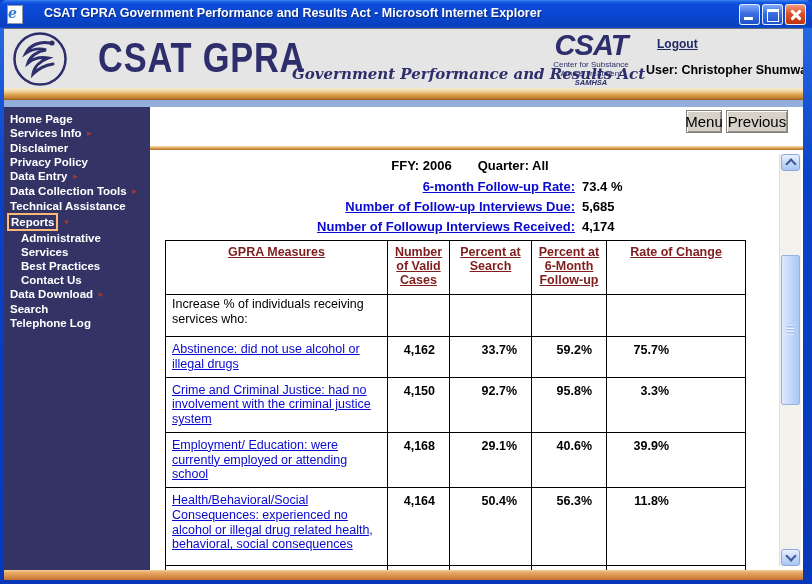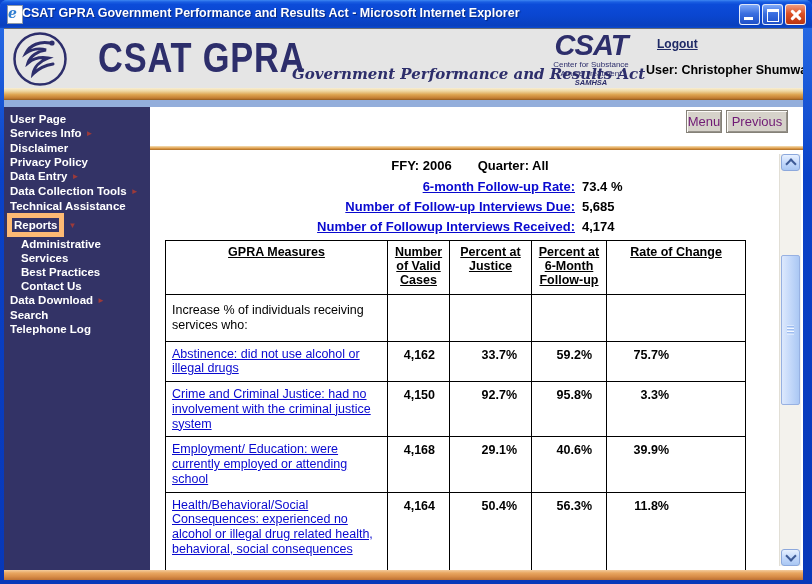--- a/index.html
+++ b/index.html
@@ -2,21 +2,21 @@
 <html><head>
 <meta charset="utf-8">
 <style>
   html,body{margin:0;padding:0;}
   body{width:812px;height:584px;position:relative;font-family:"Liberation Sans",sans-serif;overflow:hidden;background:#0A44CE;}
   .frame{position:absolute;inset:0;background:linear-gradient(180deg,#2A6FE8,#0A42C8 30%,#0838B8);border-radius:7px 7px 0 0;}
 
   
   .titlebar{position:absolute;left:0;top:0;width:812px;height:28px;border-radius:7px 7px 0 0;
     background:linear-gradient(180deg,#3E87F2 0%,#1A5EE2 7%,#0C4CD9 16%,#0A46D0 55%,#0940BE 92%,#0C4BD0 100%);}
-  .titlebar .apptitle{position:absolute;left:22px;top:6px;color:#fff;font-size:12.5px;font-weight:bold;
+  .titlebar .apptitle{position:absolute;left:44px;top:6px;color:#fff;font-size:12.5px;font-weight:bold;
     text-shadow:1px 1px 1px #03257E;white-space:nowrap;}
   .ie-icon{position:absolute;left:7px;top:5px;width:14px;height:17px;background:#fdfdfd;border:1px solid #8d99a8;}
   .ie-icon .e{position:absolute;left:0px;top:-1px;color:#2E7DD1;font-family:"DejaVu Serif",serif;font-style:italic;font-weight:bold;font-size:14px;}
   .winbtns{position:absolute;right:6px;top:4px;display:flex;gap:2px;}
   .wbtn{position:relative;width:21px;height:21px;border-radius:3px;border:1px solid rgba(255,255,255,.85);box-sizing:border-box;}
   .wbtn.min,.wbtn.max{background:linear-gradient(180deg,#7FA9F8 0%,#3B6FE0 45%,#1E50C8 100%);}
   .wbtn.close{background:linear-gradient(180deg,#F09B7E 0%,#DD5126 45%,#BB3510 100%);}
   .wbtn.min::after{content:"";position:absolute;left:4px;bottom:4px;width:9px;height:3px;background:#fff;}
   .wbtn.max::after{content:"";position:absolute;left:4px;top:4px;width:10px;height:9px;border:1px solid #fff;border-top-width:3px;}
   .wbtn.close::before,.wbtn.close::after{content:"";position:absolute;left:50%;top:50%;width:13px;height:3px;background:#fff;border-radius:1px;}
@@ -43,49 +43,49 @@
     background:linear-gradient(180deg,#F8EED4 0%,#EFD8A2 25%,#DEA551 55%,#C37D32 85%,#8F5A1E 100%);}
   .peribar{position:absolute;left:0;top:72px;width:100%;height:7px;background:#93AEDB;}
 
   
   .sidebar{position:absolute;left:0;top:79px;width:146px;height:463px;background:#333366;box-sizing:border-box;padding-top:5px;}
   .nav{list-style:none;margin:0;padding:0;}
   .nav li{color:#fff;font-size:11.5px;font-weight:bold;line-height:14px;padding-left:6px;white-space:nowrap;cursor:pointer;}
   .nav li.sub{padding-left:17px;}
   .nav .arrow{color:#9C3A3A;font-size:8px;margin-left:4px;vertical-align:1px;}
   .nav .arrow:empty{display:none;}
-  .nav .hl{display:inline-block;border:5px solid #fdba74;padding:0 2px;margin-left:-3px;}
+  .nav .hl{display:inline-block;border:2px solid #fdba74;padding:0 2px;margin-left:-3px;}
 
   
   .content{position:absolute;left:146px;top:79px;width:653px;height:463px;background:#fff;}
   .btn{position:absolute;height:23px;background:#D6D2CA;border:1px solid #858178;box-sizing:border-box;
-    box-shadow:inset 1px 1px 0 #FDFBF8,inset -1px -1px 0 #96928A;font-size:13px;color:#701a75;
+    box-shadow:inset 1px 1px 0 #FDFBF8,inset -1px -1px 0 #96928A;font-size:15px;color:#000000;
     display:flex;align-items:center;justify-content:center;cursor:pointer;font-family:"Liberation Sans",sans-serif;}
   .btn.menu{left:536px;top:3px;width:36px;}
   .btn.prev{left:576px;top:3px;width:62px;}
   .divider{position:absolute;left:0;top:39px;width:100%;height:4px;
     background:linear-gradient(180deg,#F3E0B8 0%,#E2A14E 55%,#A96A24 100%);}
 
   .ffyline{position:absolute;left:0;top:51px;width:640px;text-align:center;font-size:13px;font-weight:bold;color:#000;}
   .ffyline .gap{display:inline-block;width:26px;}
 
   .stats{position:absolute;left:0;top:72px;width:510px;}
   .stat{display:flex;justify-content:flex-end;align-items:baseline;height:20px;margin-left:20px;}
   .stat .lbl{color:#0909CF;font-size:13px;font-weight:bold;text-decoration:underline;cursor:pointer;white-space:nowrap;}
   .stat .val{width:78px;padding-left:7px;font-size:13px;font-weight:bold;color:#000;}
 
   
   .tclip{position:absolute;left:15px;top:133px;width:584px;height:330px;overflow:hidden;}
   table.gpra{border-collapse:collapse;width:580px;table-layout:fixed;}
   table.gpra th,table.gpra td{border:1px solid #000;box-sizing:border-box;vertical-align:top;}
-  table.gpra th{color:#000000;font-size:12.5px;font-weight:bold;text-decoration:underline;text-align:center;padding:4px 3px;height:54px;cursor:pointer;}
+  table.gpra th{color:#7f1d1d;font-size:12.5px;font-weight:bold;text-decoration:underline;text-align:center;padding:4px 3px;height:54px;cursor:pointer;}
   td.measure{color:#0909CF;font-size:12.5px;text-decoration:underline;padding:5px 6px;line-height:1.18;cursor:pointer;}
   td.num{font-size:12.5px;text-align:right;padding:6px 14px 4px 2px;color:#000;font-weight:bold;}
   td.num.change{padding-right:76px;}
-  td.intro{color:#000;font-size:12.5px;padding:8px 6px;line-height:1.18;}
+  td.intro{color:#000;font-size:12.5px;padding:2px 6px;line-height:1.18;}
   tr.r-intro td{height:42px;} tr.r0 td{height:38px;} tr.r1 td{height:55px;} tr.r2 td{height:38px;}
   tr.r3 td{height:78px;} tr.r4 td{height:40px;}
   col.c-measure{width:222px;} col.c-valid{width:62px;} col.c-intake{width:82px;} col.c-follow{width:75px;} col.c-change{width:139px;}
 
   
   .sbar{position:absolute;left:775px;top:126px;width:22px;height:412px;background:#F3F2ED;border-left:1px solid #E2DFD6;box-sizing:border-box;}
   .sb-btn{position:absolute;left:1px;width:19px;height:17px;border:1px solid #8CA8DC;border-radius:3px;box-sizing:border-box;
     background:linear-gradient(180deg,#E8F1FF 0%,#C4D9FB 50%,#A9C7F3 100%);cursor:pointer;}
   .sb-btn.up{top:0;} .sb-btn.down{bottom:0;}
   .chev{position:absolute;left:5px;width:6px;height:6px;border-left:2px solid #3D5A96;border-top:2px solid #3D5A96;}
@@ -133,21 +133,21 @@
         <div class="it">SAMHSA</div>
       </div>
       <a class="logout">Logout</a>
       <div class="userline">User: Christopher Shumway</div>
     </div>
     <div class="goldbar"></div>
     <div class="peribar"></div>
 
     <div class="sidebar">
       <ul class="nav">
-        <li><span>User Page</span></li>
+        <li><span>Home Page</span></li>
         <li><span>Services Info</span><span class="arrow">►</span></li>
         <li><span>Disclaimer</span></li>
         <li><span>Privacy Policy</span></li>
         <li><span>Data Entry</span><span class="arrow">►</span></li>
         <li><span>Data Collection Tools</span><span class="arrow">►</span></li>
         <li><span>Technical Assistance</span></li>
         <li><span class="hl">Reports</span><span class="arrow">▼</span></li>
         <li class="sub"><span>Administrative</span></li>
         <li class="sub"><span>Services</span></li>
         <li class="sub"><span>Best Practices</span></li>
@@ -188,21 +188,21 @@
               <col class="c-measure">
               <col class="c-valid">
               <col class="c-intake">
               <col class="c-follow">
               <col class="c-change">
             </colgroup>
           <tbody>
               <tr>
             <th>GPRA Measures</th>
             <th>Number of Valid Cases</th>
-            <th>Percent at Justice</th>
+            <th>Percent at Search</th>
             <th>Percent at 6-Month Follow-up</th>
             <th>Rate of Change</th>
           </tr>
           <tr class="r-intro">
             <td class="intro">Increase % of individuals receiving services who:</td>
             <td></td>
                 <td></td>
                 <td></td>
                 <td></td>
           </tr>

